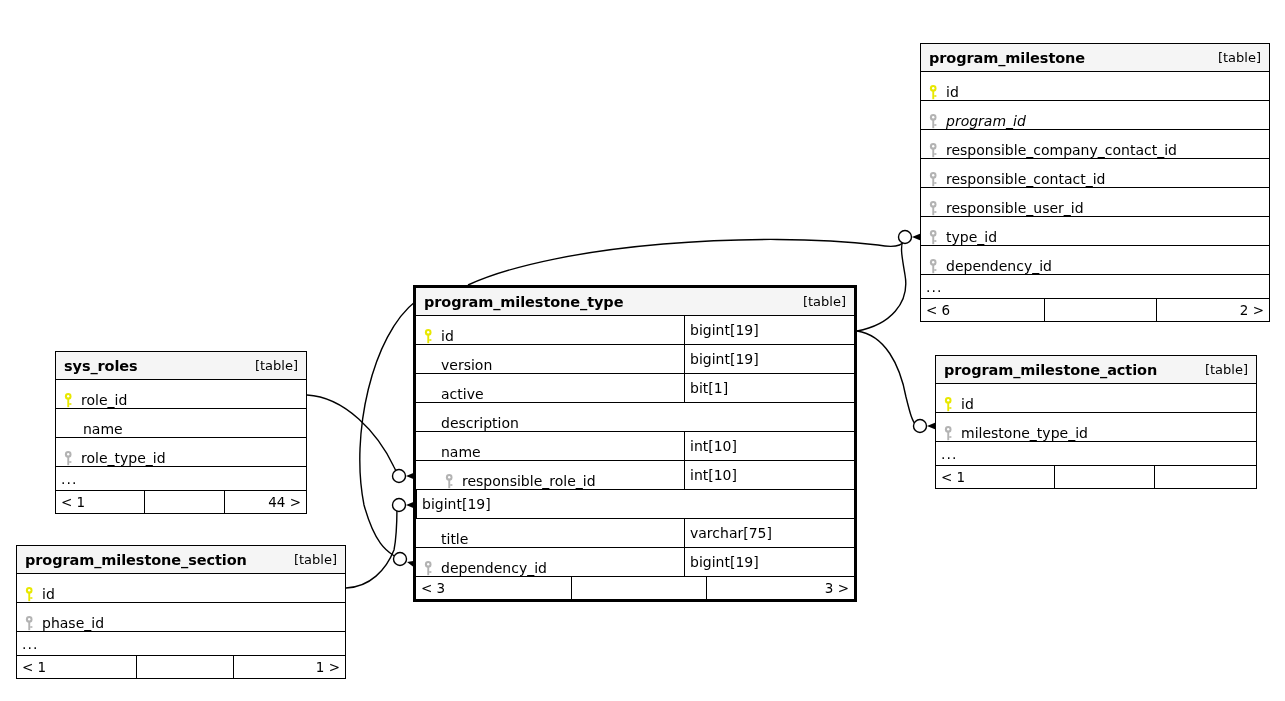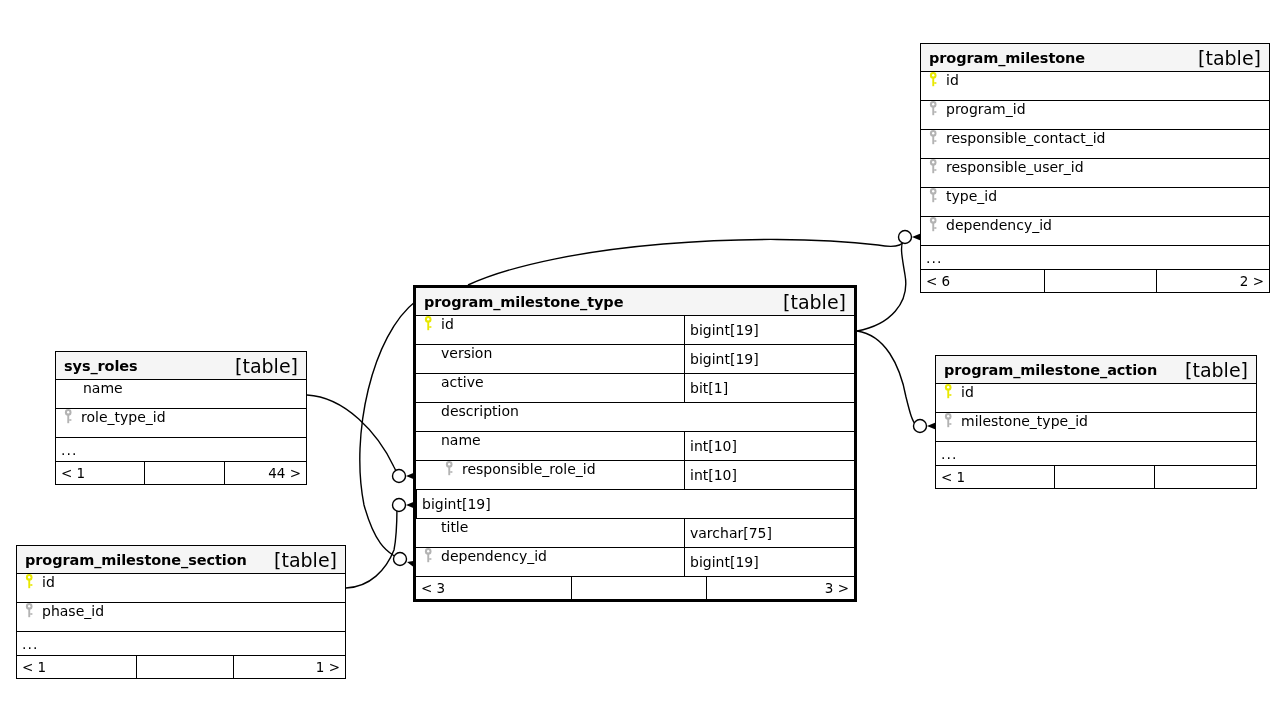--- a/index.html
+++ b/index.html
@@ -49,36 +49,36 @@
     height: 28px;
   }
   .tbl-name {
     font-weight: bold;
     font-size: 14.5px;
     color: #000000;
     white-space: nowrap;
     letter-spacing: -0.1px;
   }
   .tbl-tag {
-    font-size: 19px;
+    font-size: 13px;
     color: #000000;
     white-space: nowrap;
   }
   .col-row {
     display: flex;
     align-items: stretch;
     border-bottom: 1px solid #000000;
     box-sizing: border-box;
     height: 29px;
   }
   .col-row:last-child { border-bottom: none; }
   .col-name {
     flex: 1 1 auto;
     display: flex;
-    align-items: flex-start;
+    align-items: flex-end;
     gap: 4px;
     padding-left: 7px;
     font-size: 14px;
     color: #000000;
     white-space: nowrap;
     box-sizing: border-box;
   }
   .col-type {
     flex: 0 0 auto;
     display: flex;
@@ -199,32 +199,47 @@
                   <rect x="4.3" y="5.8" width="1.9" height="8.4"></rect>
                   <rect x="6.2" y="10.2" width="2.2" height="1.6"></rect>
                 </g>
                 <circle cx="5.2" cy="3.2" r="1.2" fill="#ffffff"></circle>
               </svg>
             </span>
             <span>id</span>
           </div>
         </div>
         <div class="col-row">
-          <div class="col-name" style="flex: 1 1 auto;">
+          <div class="col-name" style="flex: 1 1 auto; font-style: italic;">
             <span class="keyicon">
               <svg width="11" height="15" viewBox="0 0 11 15">
                 <g fill="#b3b3b3">
                   <circle cx="5.2" cy="3.4" r="3.3"></circle>
                   <rect x="4.3" y="5.8" width="1.9" height="8.4"></rect>
                   <rect x="6.2" y="10.2" width="2.2" height="1.6"></rect>
                 </g>
                 <circle cx="5.2" cy="3.2" r="1.2" fill="#ffffff"></circle>
               </svg>
             </span>
             <span>program_id</span>
+          </div>
+        </div>
+        <div class="col-row">
+          <div class="col-name" style="flex: 1 1 auto;">
+            <span class="keyicon">
+              <svg width="11" height="15" viewBox="0 0 11 15">
+                <g fill="#b3b3b3">
+                  <circle cx="5.2" cy="3.4" r="3.3"></circle>
+                  <rect x="4.3" y="5.8" width="1.9" height="8.4"></rect>
+                  <rect x="6.2" y="10.2" width="2.2" height="1.6"></rect>
+                </g>
+                <circle cx="5.2" cy="3.2" r="1.2" fill="#ffffff"></circle>
+              </svg>
+            </span>
+            <span>responsible_company_contact_id</span>
           </div>
         </div>
         <div class="col-row">
           <div class="col-name" style="flex: 1 1 auto;">
             <span class="keyicon">
               <svg width="11" height="15" viewBox="0 0 11 15">
                 <g fill="#b3b3b3">
                   <circle cx="5.2" cy="3.4" r="3.3"></circle>
                   <rect x="4.3" y="5.8" width="1.9" height="8.4"></rect>
                   <rect x="6.2" y="10.2" width="2.2" height="1.6"></rect>
@@ -470,20 +485,35 @@
           <div class="footer-cell right" style="flex: 1 1 auto;">3 &gt;</div>
         </div>
       </div>
       <div class="table-box" style="left: 55px; top: 316px; width: 252px;">
         <div class="tbl-header">
           <span class="tbl-name">sys_roles</span>
           <span class="tbl-tag">[table]</span>
         </div>
         <div class="col-row">
           <div class="col-name" style="flex: 1 1 auto;">
+            <span class="keyicon">
+              <svg width="11" height="15" viewBox="0 0 11 15">
+                <g fill="#e8e800">
+                  <circle cx="5.2" cy="3.4" r="3.3"></circle>
+                  <rect x="4.3" y="5.8" width="1.9" height="8.4"></rect>
+                  <rect x="6.2" y="10.2" width="2.2" height="1.6"></rect>
+                </g>
+                <circle cx="5.2" cy="3.2" r="1.2" fill="#ffffff"></circle>
+              </svg>
+            </span>
+            <span>role_id</span>
+          </div>
+        </div>
+        <div class="col-row">
+          <div class="col-name" style="flex: 1 1 auto;">
             <span class="keyicon nokey">
               <svg width="11" height="15" viewBox="0 0 11 15">
                 <g fill="#b3b3b3">
                   <circle cx="5.2" cy="3.4" r="3.3"></circle>
                   <rect x="4.3" y="5.8" width="1.9" height="8.4"></rect>
                   <rect x="6.2" y="10.2" width="2.2" height="1.6"></rect>
                 </g>
                 <circle cx="5.2" cy="3.2" r="1.2" fill="#ffffff"></circle>
               </svg>
             </span>

